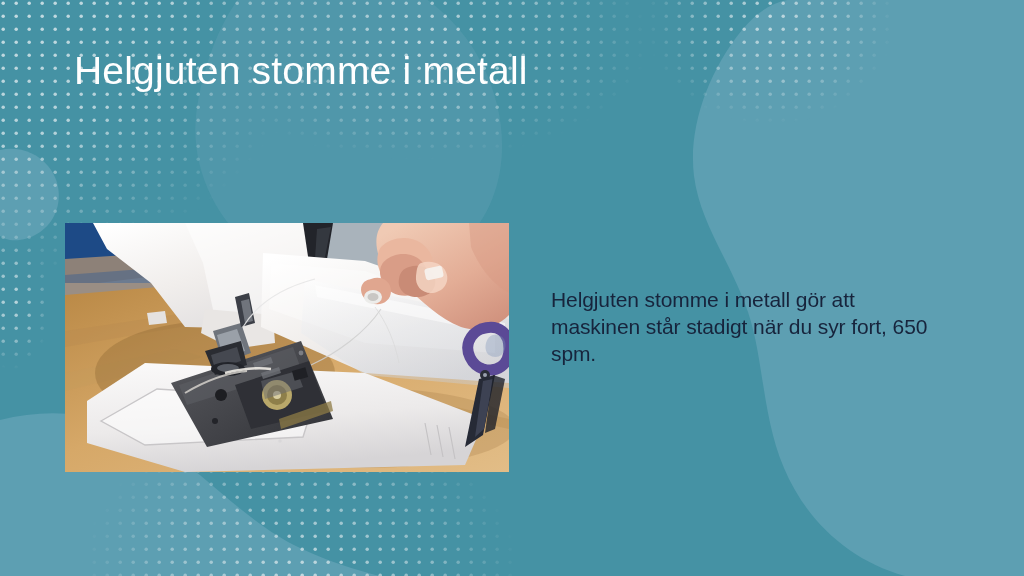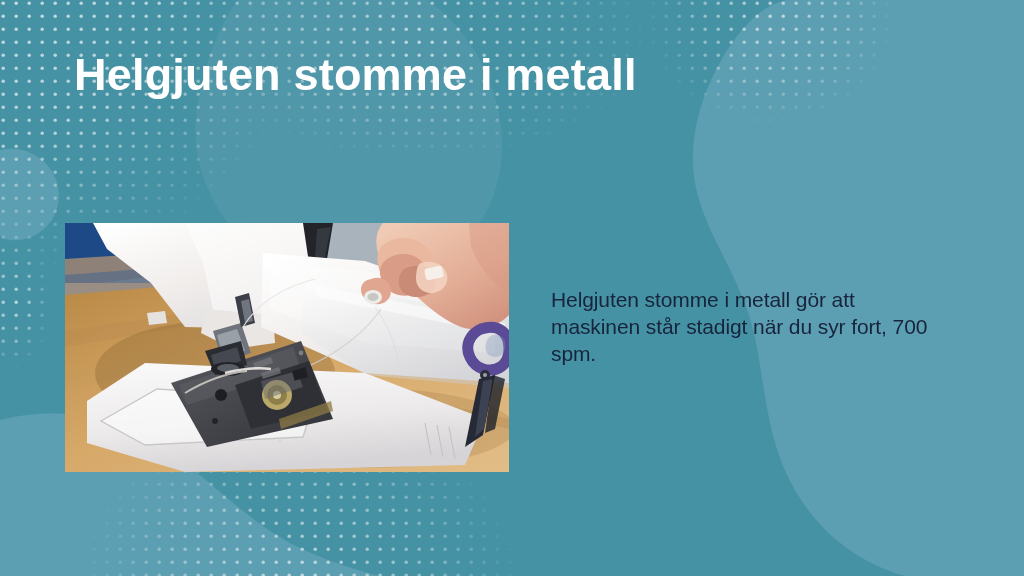--- a/index.html
+++ b/index.html
@@ -32,22 +32,22 @@
   }
 
   
   #title {
     position: absolute;
     left: 74px;
     top: 48px;
     width: 860px;
     color: #ffffff;
     font-family: "Liberation Sans", sans-serif;
-    font-size: 45px;
-    font-weight: 700;
+    font-size: 39px;
+    font-weight: 400;
     letter-spacing: 0.2px;
     line-height: 1.18;
     white-space: nowrap;
   }
 
   
   #photo-frame {
     position: absolute;
     left: 65px;
     top: 223px;
@@ -287,15 +287,15 @@
                  C418,128 420,114 428,112 Z" fill="#7b93b8" opacity="0.35"></path>
         <circle cx="420" cy="152" r="5" fill="#2a2d38"></circle>
         <circle cx="420" cy="152" r="2" fill="#9aa0ae"></circle>
         <path d="M414,156 L430,152 L418,212 L400,224 Z" fill="#262a36"></path>
         <path d="M418,158 L428,156 L419,206 L410,214 Z" fill="#3d4253"></path>
         <path d="M428,152 L440,156 L430,206 L420,210 Z" fill="#1d2029" opacity="0.8"></path>
       </g>
     </svg>
   </div>
 
-  <div id="body-text">Helgjuten stomme i metall gör att maskinen står stadigt när du syr fort, 700 spm.</div>
+  <div id="body-text">Helgjuten stomme i metall gör att maskinen står stadigt när du syr fort, 650 spm.</div>
 
 </div>
 
 </body></html>

